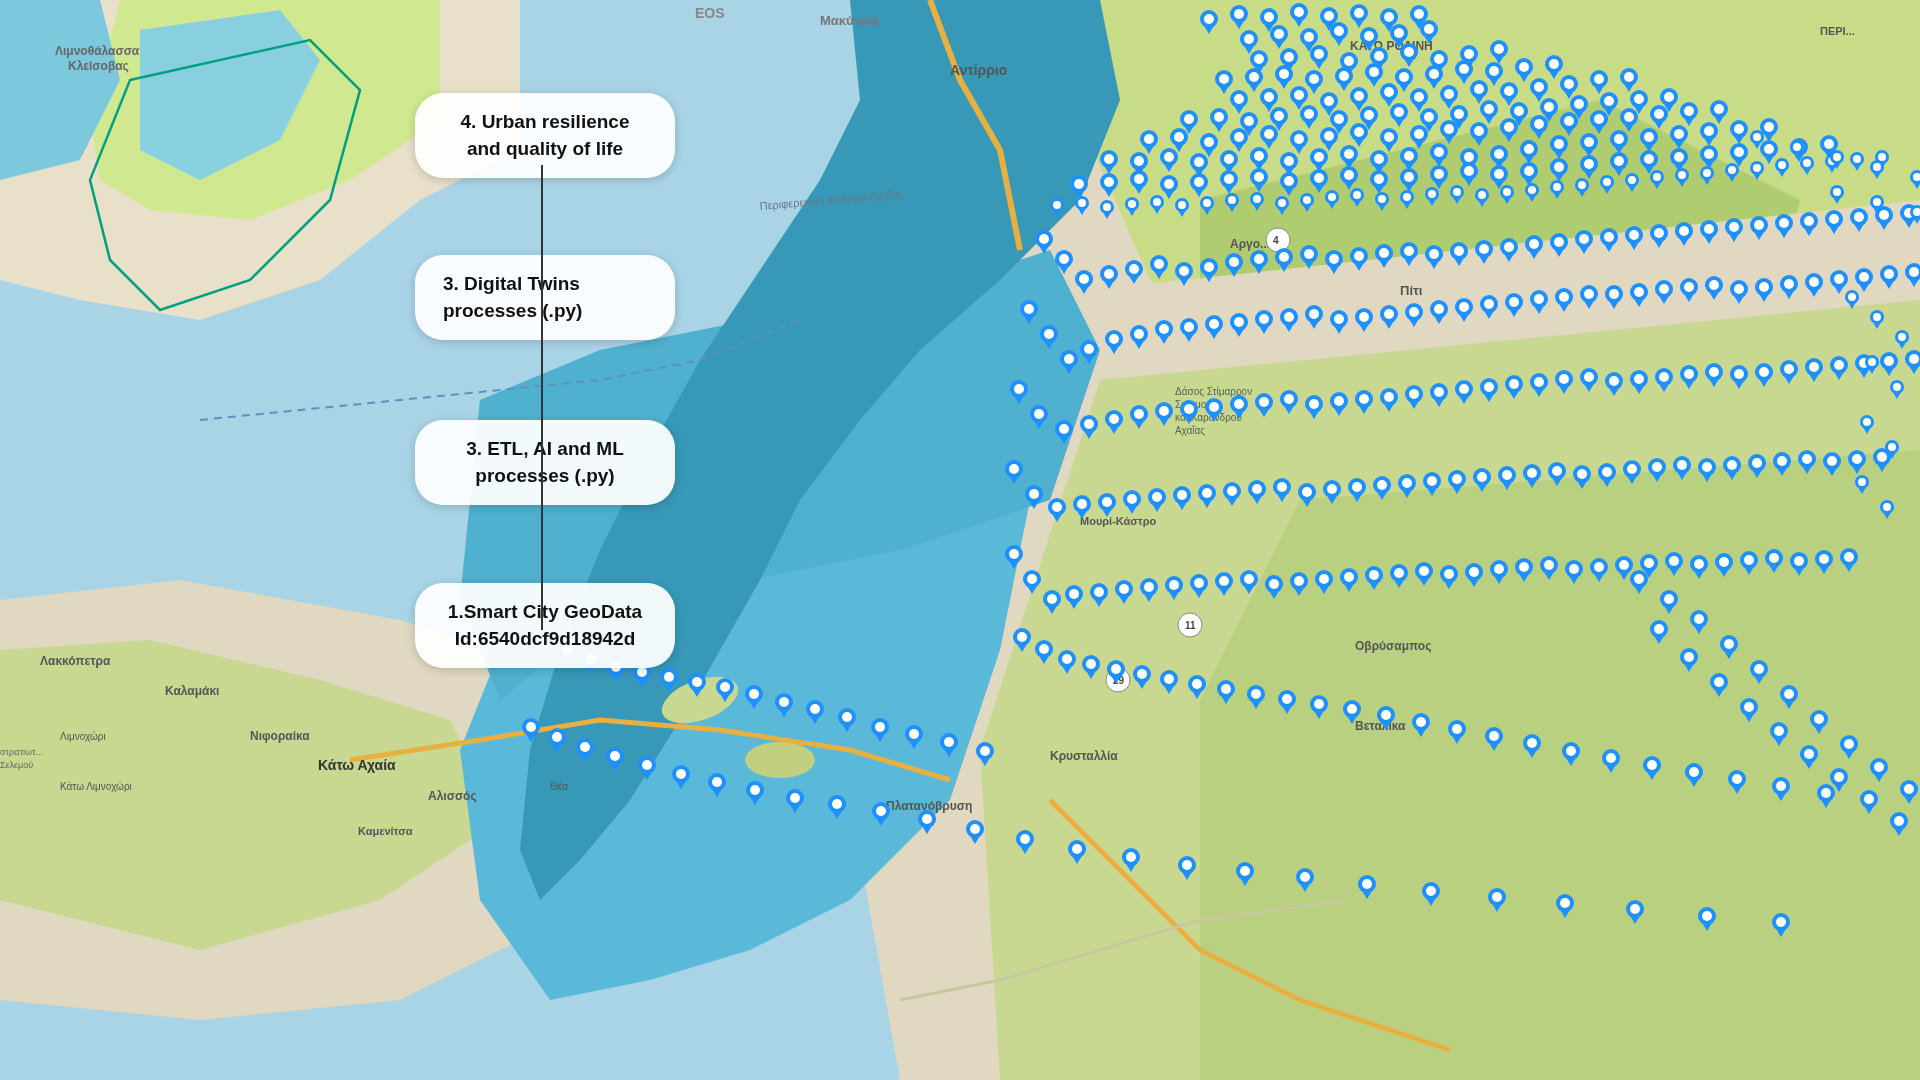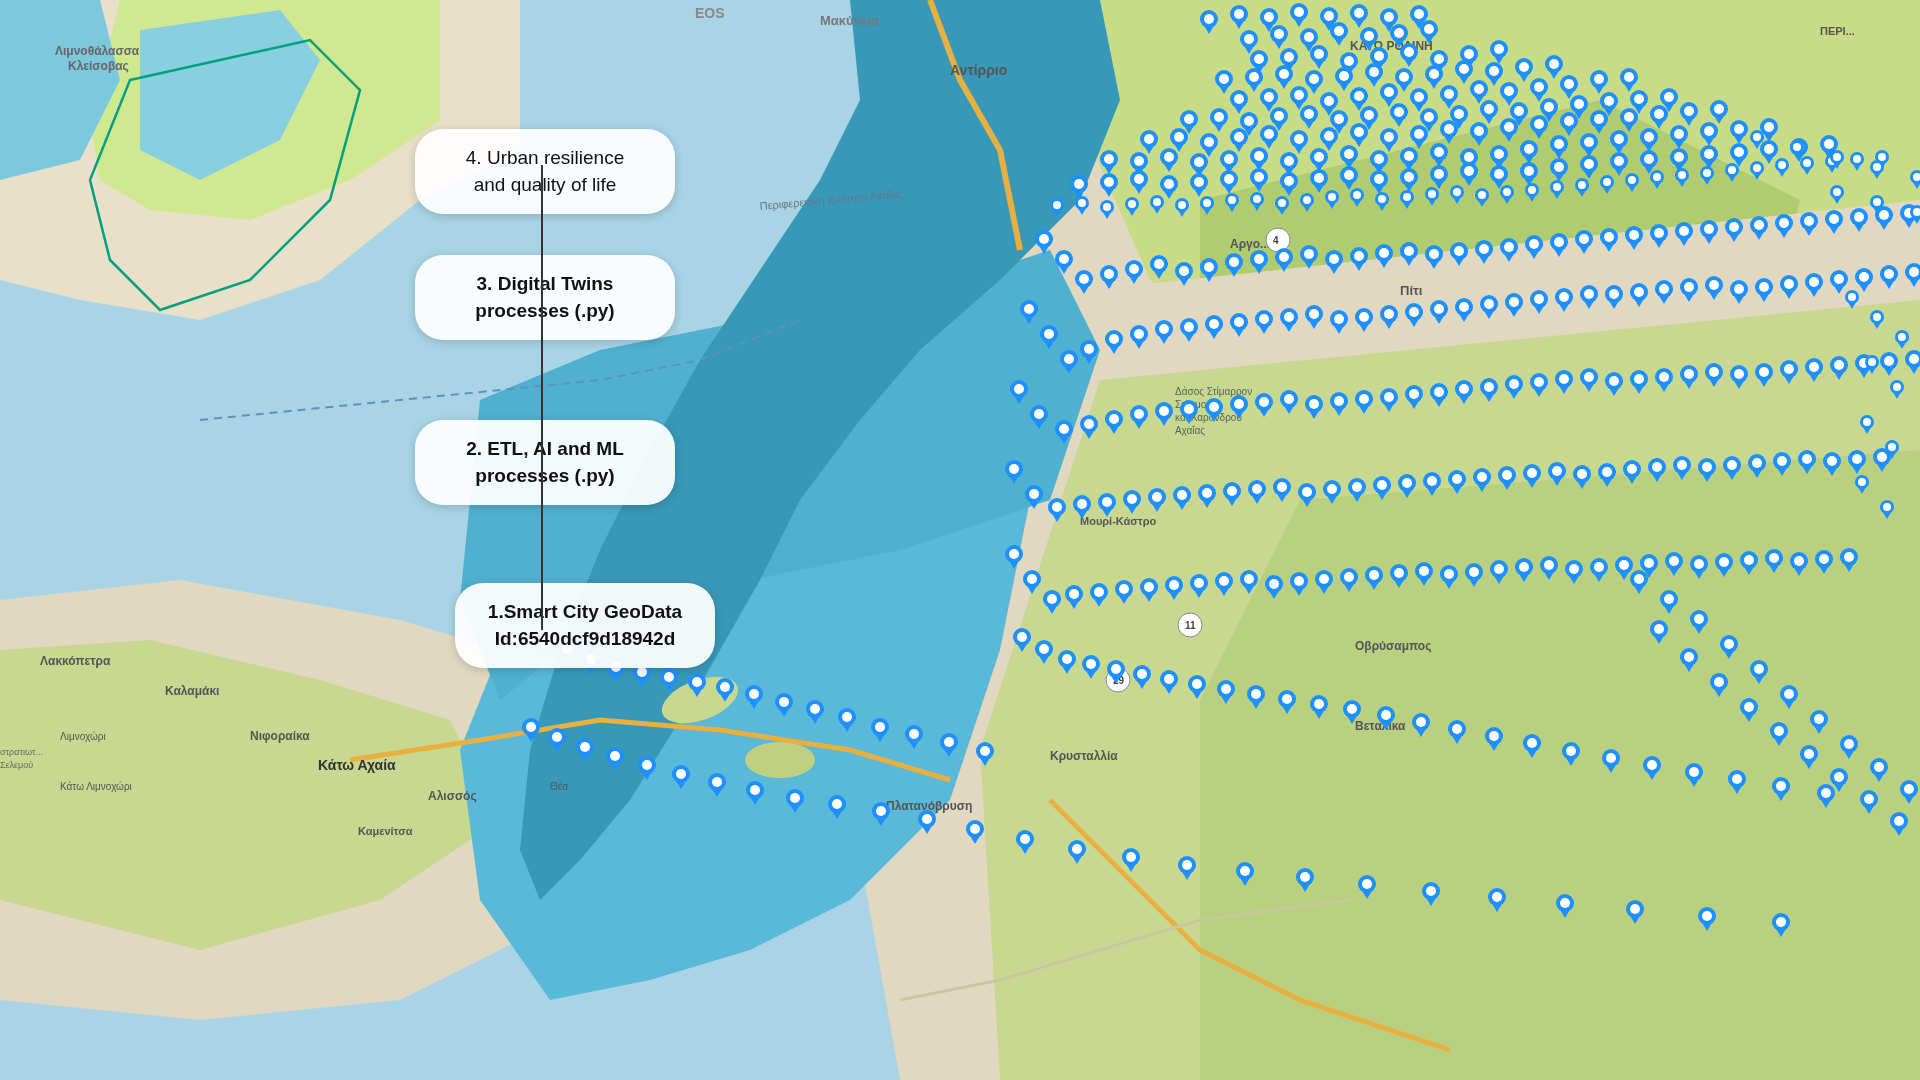--- a/index.html
+++ b/index.html
@@ -639,35 +639,35 @@
         <use href="#pin-sm" x="1355" y="475"></use>
       <use href="#pin-sm" x="1380" y="500"></use>
     </svg>
   </div>
 
   <div style="position:absolute; inset:0; z-index:20; pointer-events:none;">
 
     <div style="position:absolute; left:541px; top:165px; width:2px; height:465px; background:#333; z-index:9;">
     </div>
 
-    <div style="position:absolute; top:93px; left:415px; background:rgba(255,255,255,0.93); border-radius:28px; padding:16px 28px; text-align:center; font-family:Arial,sans-serif; font-size:19px; font-weight:normal; color:#111; line-height:1.4; box-shadow:0 2px 10px rgba(0,0,0,0.18); min-width:260px;margin-top:36px;">
+    <div style="position:absolute; top:93px; left:415px; background:rgba(255,255,255,0.93); border-radius:28px; padding:16px 28px; text-align:center; font-family:Arial,sans-serif; font-size:19px; font-weight:bold; color:#111; line-height:1.4; box-shadow:0 2px 10px rgba(0,0,0,0.18); min-width:260px;">
       <span>4. Urban resilience</span><br>
       <span>and quality of life</span>
     </div>
 
-    <div style="position:absolute; top:255px; left:415px; background:rgba(255,255,255,0.93); border-radius:28px; padding:16px 28px; text-align:center; font-family:Arial,sans-serif; font-size:19px; font-weight:bold; color:#111; line-height:1.4; box-shadow:0 2px 10px rgba(0,0,0,0.18); min-width:260px;">
+    <div style="position:absolute; top:255px; left:415px; background:rgba(255,255,255,0.93); border-radius:28px; padding:16px 28px; font-family:Arial,sans-serif; font-size:19px; font-weight:bold; color:#111; line-height:1.4; box-shadow:0 2px 10px rgba(0,0,0,0.18); min-width:260px;">
       <span>3. Digital Twins</span><br>
       <span>processes (.py)</span>
     </div>
 
     <div style="position:absolute; top:420px; left:415px; background:rgba(255,255,255,0.93); border-radius:28px; padding:16px 28px; text-align:center; font-family:Arial,sans-serif; font-size:19px; font-weight:bold; color:#111; line-height:1.4; box-shadow:0 2px 10px rgba(0,0,0,0.18); min-width:260px;">
-      <span>2. ETL, AI and ML</span><br>
+      <span>3. ETL, AI and ML</span><br>
       <span>processes (.py)</span>
     </div>
 
-    <div style="position:absolute; top:583px; left:415px; background:rgba(255,255,255,0.93); border-radius:28px; padding:16px 28px; text-align:center; font-family:Arial,sans-serif; font-size:19px; font-weight:bold; color:#111; line-height:1.4; box-shadow:0 2px 10px rgba(0,0,0,0.18); min-width:260px;margin-left:40px;">
+    <div style="position:absolute; top:583px; left:415px; background:rgba(255,255,255,0.93); border-radius:28px; padding:16px 28px; text-align:center; font-family:Arial,sans-serif; font-size:19px; font-weight:bold; color:#111; line-height:1.4; box-shadow:0 2px 10px rgba(0,0,0,0.18); min-width:260px;">
       <span>1.Smart City GeoData</span><br>
       <span>Id:6540dcf9d18942d</span>
     </div>
 
   </div>
 
 </div>
 
 </body></html>

